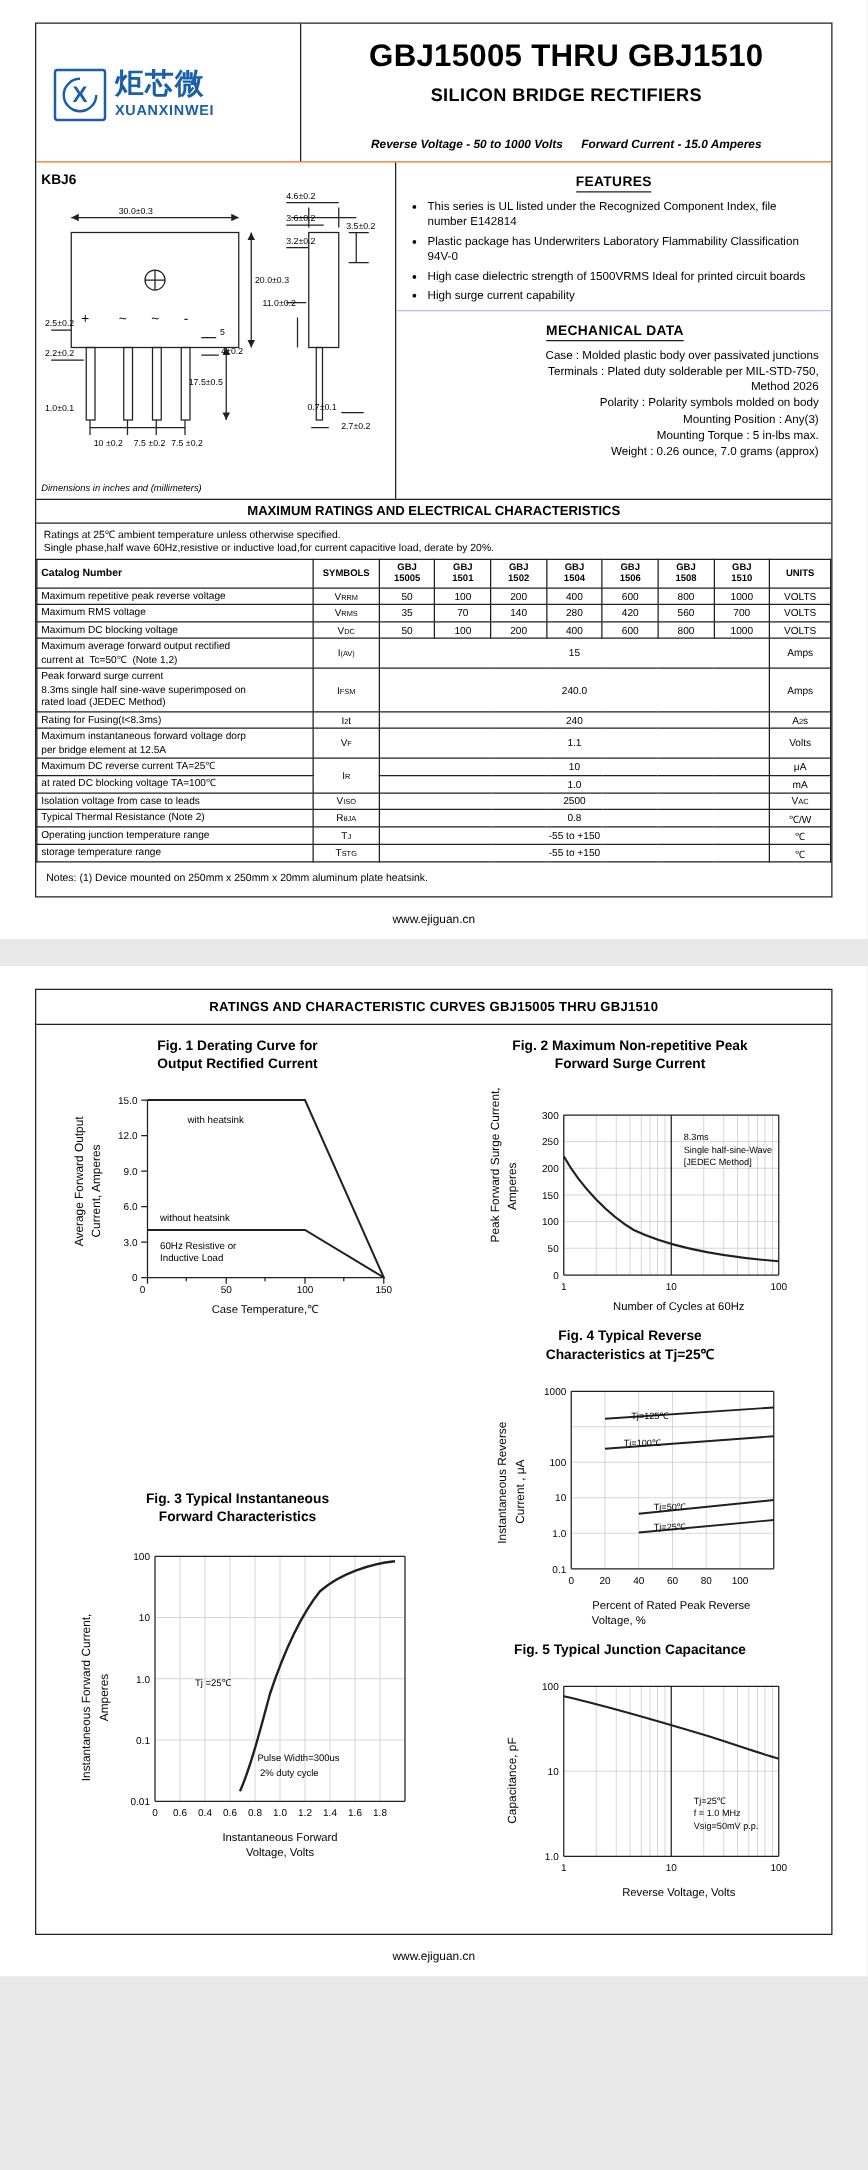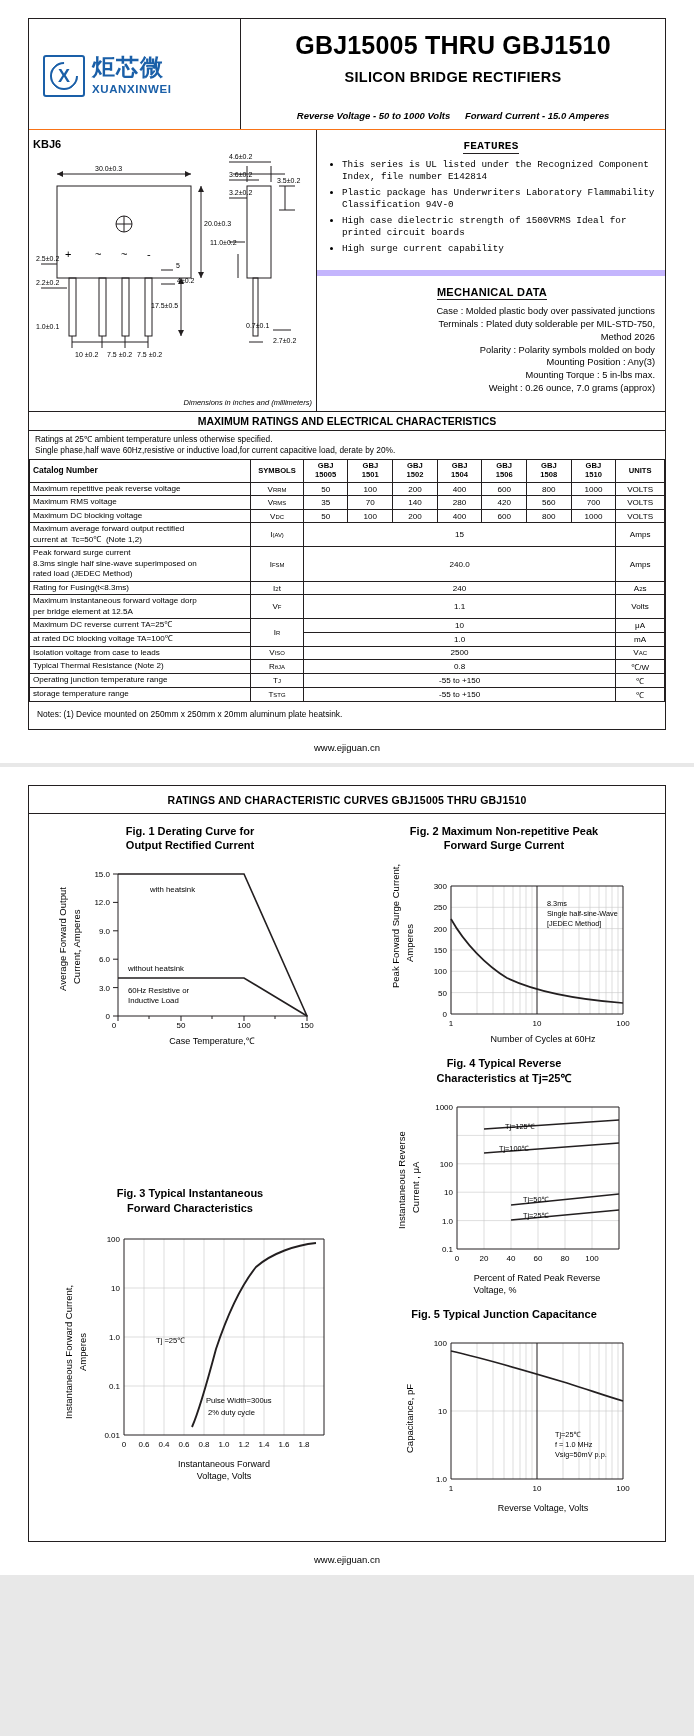--- a/index.html
+++ b/index.html
@@ -10,21 +10,21 @@
     font-family: "Liberation Sans", sans-serif;
     color: #000;
     -webkit-font-smoothing: antialiased;
   }
   .page {
     width: 694px;
     background: #fff;
     position: relative;
     padding: 18px 0 10px 0;
   }
-  .page + .page { margin-top: 4px; }
+  .page + .page { margin-top: 22px; }
   .sheet {
     margin: 0 28px;
     border: 1px solid #231f20;
   }
   
   .hdr { display: flex; border-bottom: 1px solid #f97316; }
   .hdr-logo {
     width: 212px;
     padding: 12px 6px 8px 14px;
     display: flex;
@@ -100,26 +100,26 @@
   .mid-left { width: 288px; border-right: 1px solid #231f20; padding: 6px 4px 4px 4px; }
   .mid-right { flex: 1; }
   .pkg-name {
     font-size: 11px;
     font-weight: bold;
     margin: 2px 0 2px 0;
   }
   .drawing { position: relative; height: 232px; }
   .drawing svg { display: block; }
   .dim-note {
-    text-align: right;
+    text-align: left;
     font-size: 7.5px;
     font-style: italic;
-    margin-top: 14px;
-  }
-  .feat-block { padding: 6px 10px 12px 10px; border-bottom: 6px solid #c4b5fd; font-family: Liberation Mono, monospace; }
+    margin-top: 2px;
+  }
+  .feat-block { padding: 6px 10px 2px 10px; border-bottom: 1px solid #c4b5fd; }
   .block-title {
     text-align: center;
     font-size: 11px;
     font-weight: bold;
     letter-spacing: 0.3px;
     padding-bottom: 1px;
     display: inline-block;
     border-bottom: 1px solid #231f20;
   }
   .block-title-wrap { text-align: center; margin-bottom: 5px; }

